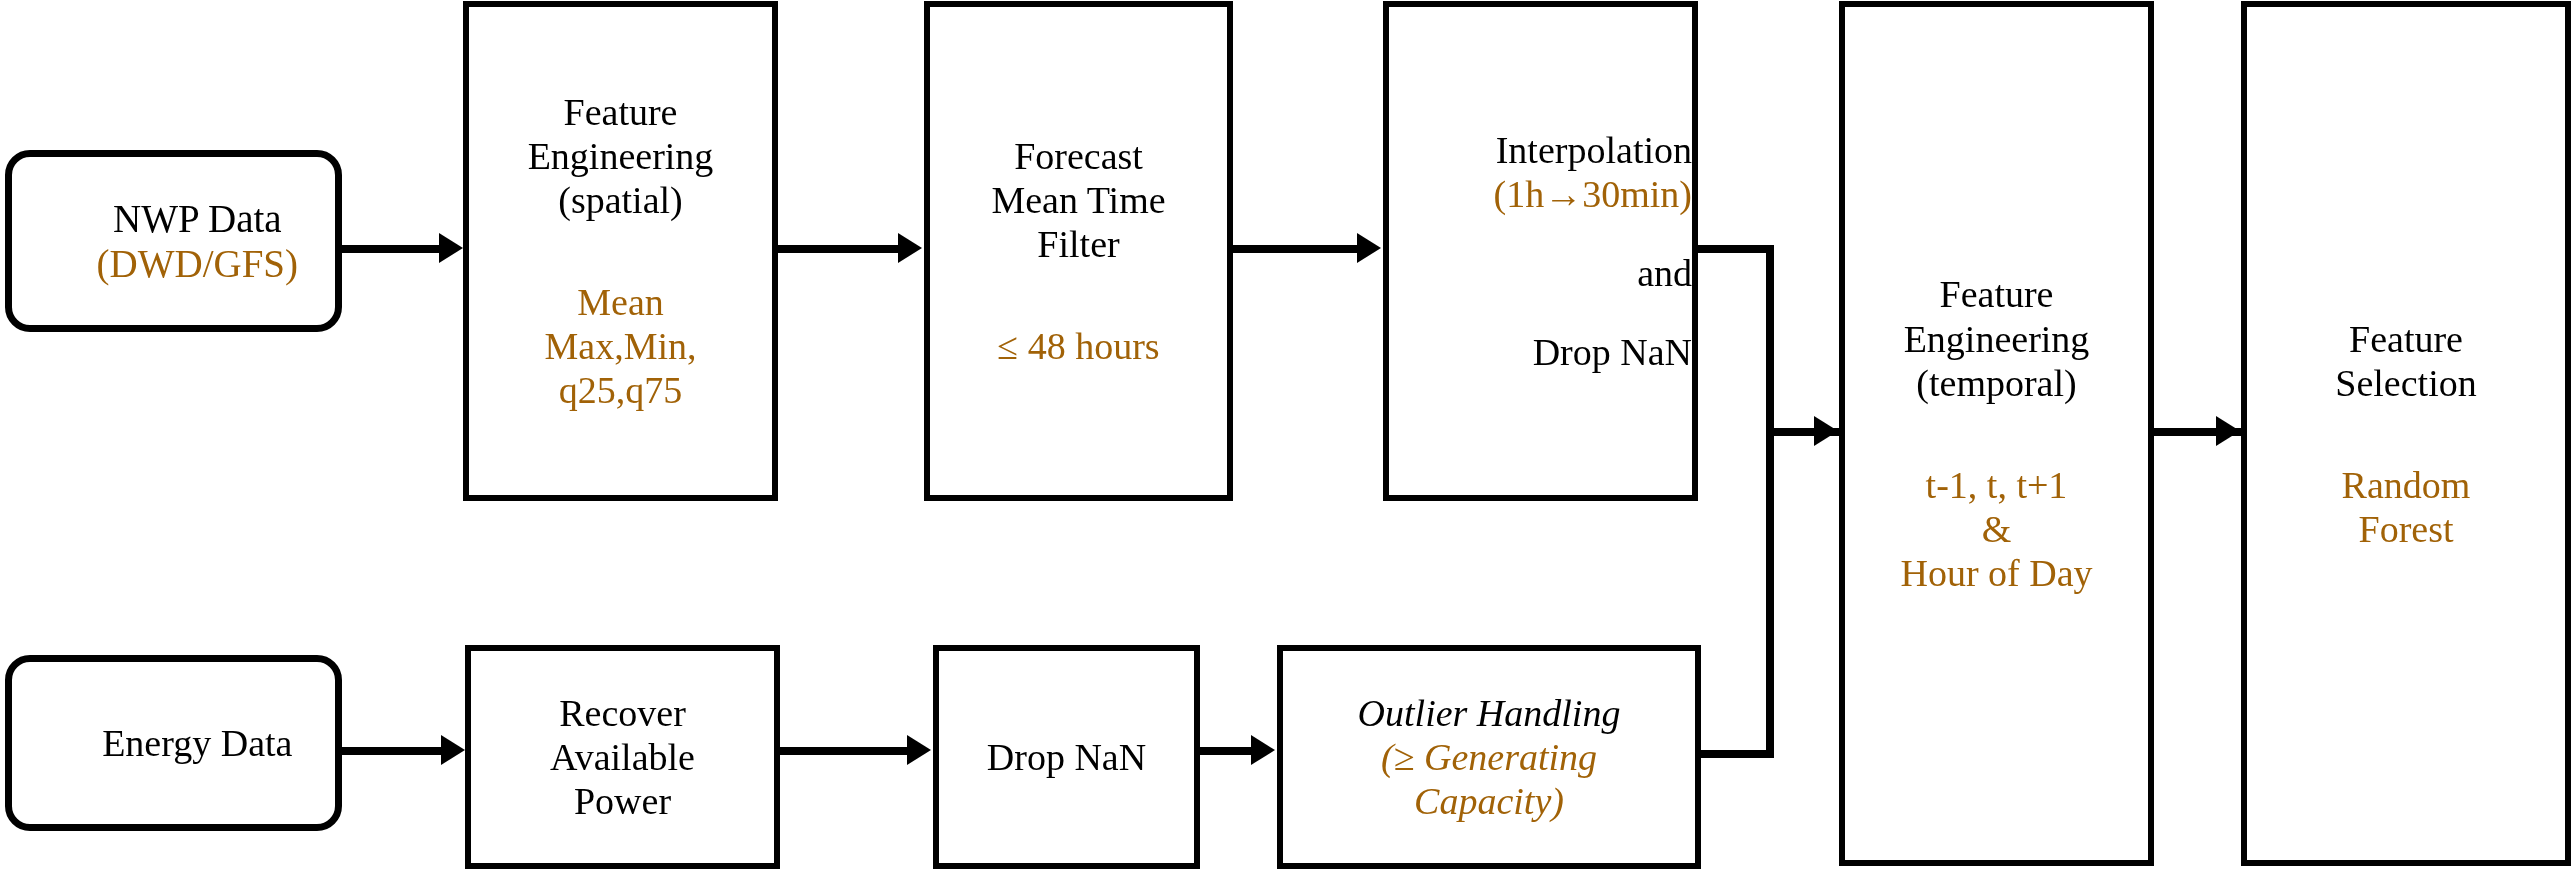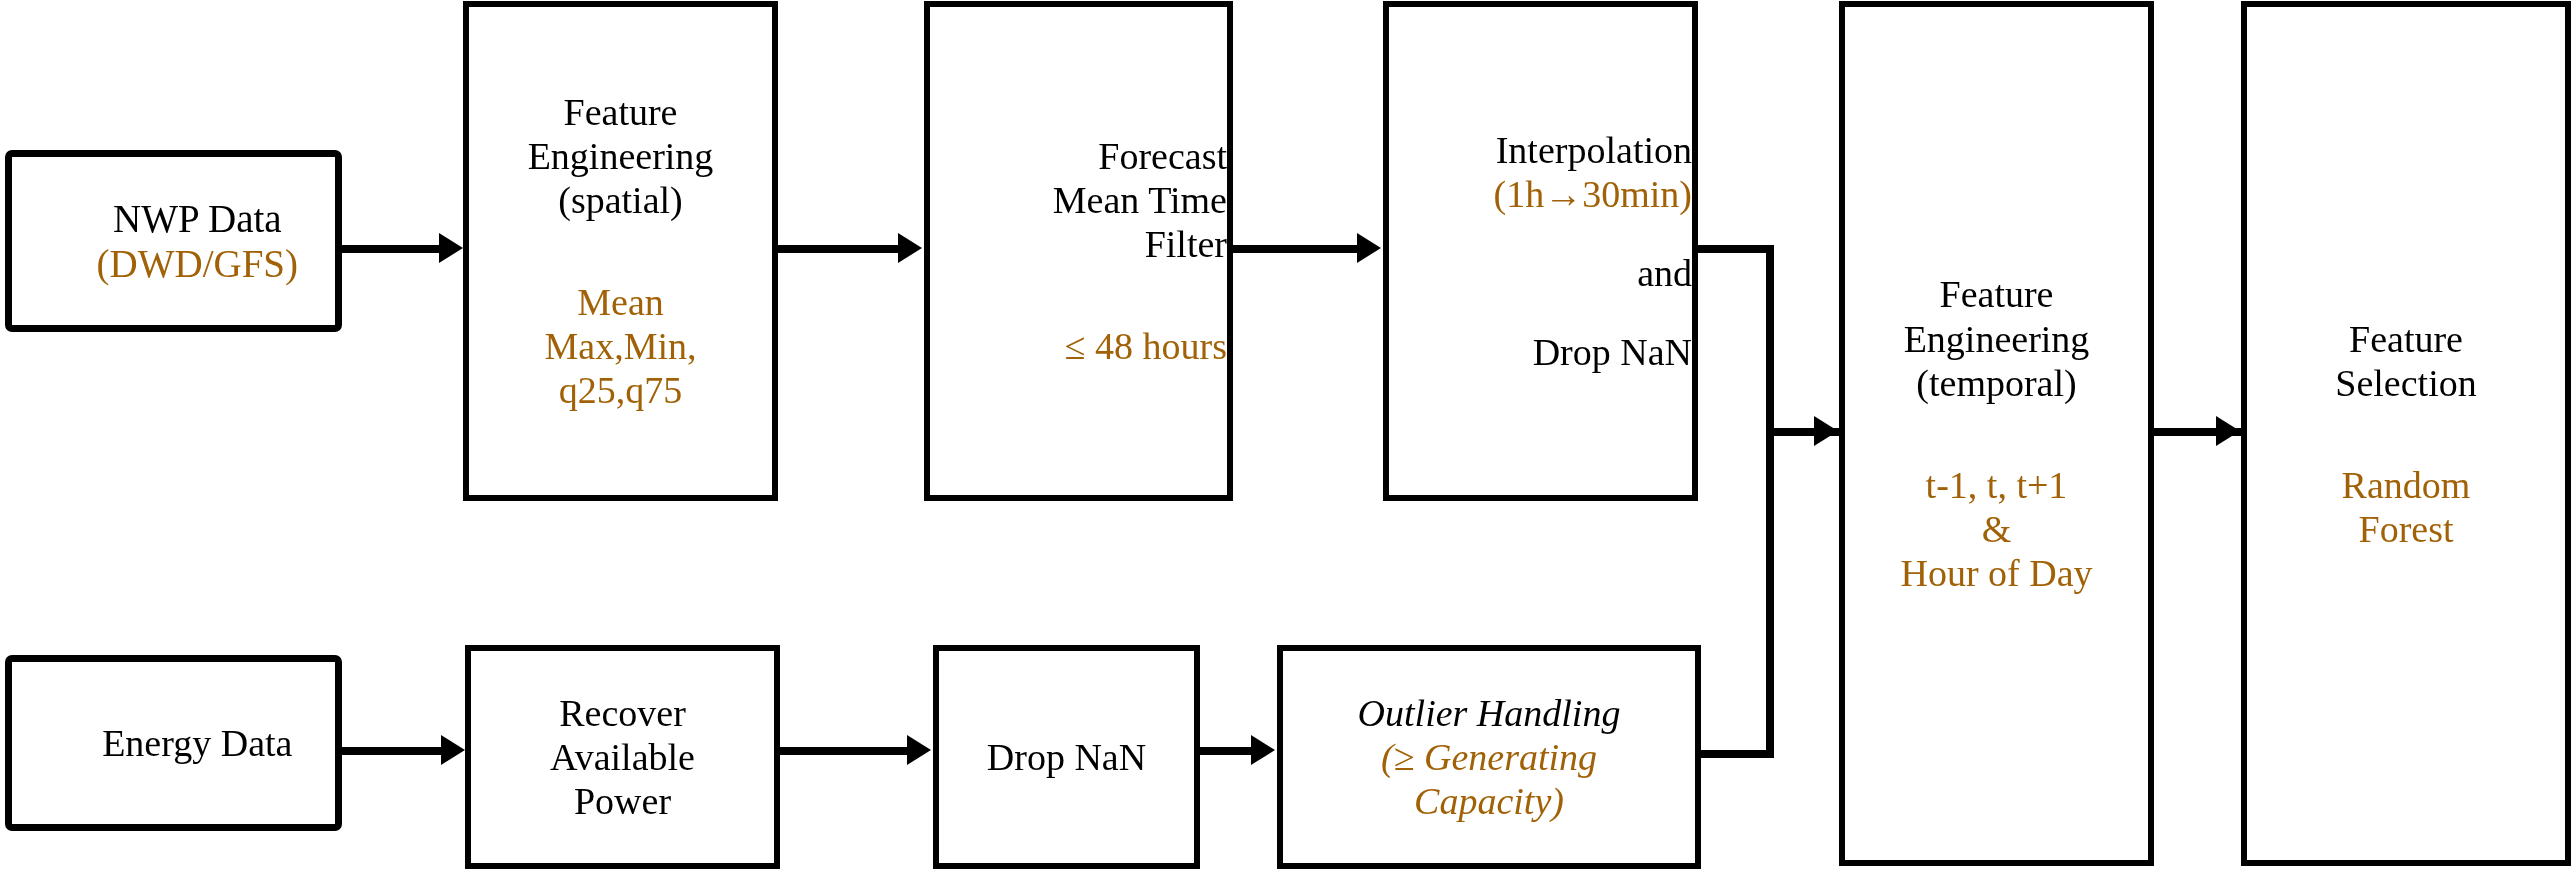--- a/index.html
+++ b/index.html
@@ -24,21 +24,21 @@
     background: #ffffff;
     display: flex;
     flex-direction: column;
     align-items: center;
     justify-content: center;
     text-align: center;
     line-height: 1.16;
     color: #000000;
   }
   .node.rounded {
-    border-radius: 7px;
+    border-radius: 25px;
     border-width: 7.9px;
     padding-left: 48px;
   }
   .line {
     display: block;
     white-space: nowrap;
   }
   .blue { color: #a16207; }
   .blk  { color: #000000; }
   .gap-md { height: 35px; }
@@ -60,21 +60,21 @@
     width: 0;
     height: 0;
     border-top: 15px solid transparent;
     border-bottom: 15px solid transparent;
     border-left: 24px solid #000000;
   }
 
   
   #n-nwp        { left: 4.8px;    top: 150px;  width: 337px;  height: 182px;  font-size: 39px; }
   #n-fe-spatial { left: 463px;  top: 1.2px;    width: 315px;  height: 500px;  font-size: 38px; }
-  #n-fltime     { left: 924px; top: 1.2px;    width: 309px;  height: 500px;  font-size: 38px; align-items: flex-end; }
+  #n-fltime     { left: 924px; top: 1.2px;    width: 309px;  height: 500px;  font-size: 38px; }
   #n-interp     { left: 1383px; top: 1.2px;    width: 315px;  height: 500px;  font-size: 38px; align-items: flex-end; }
   #n-fe-temporal{ left: 1839px; top: 1.2px;    width: 315px;  height: 865px; font-size: 38px; }
   #n-fsel       { left: 2241px; top: 1.2px;    width: 330px;  height: 865px; font-size: 38px; }
   #n-energy     { left: 4.8px;    top: 655px; width: 337px;  height: 176px;  font-size: 38px; }
   #n-recover    { left: 465px;  top: 645px; width: 315px;  height: 224px;  font-size: 38px; }
   #n-dropnan    { left: 933px; top: 645px; width: 267px;  height: 224px;  font-size: 38px; }
   #n-outlier    { left: 1277px; top: 645px; width: 424px;  height: 224px;  font-size: 38px; font-style: italic; }
 </style>
 </head>
 <body>

